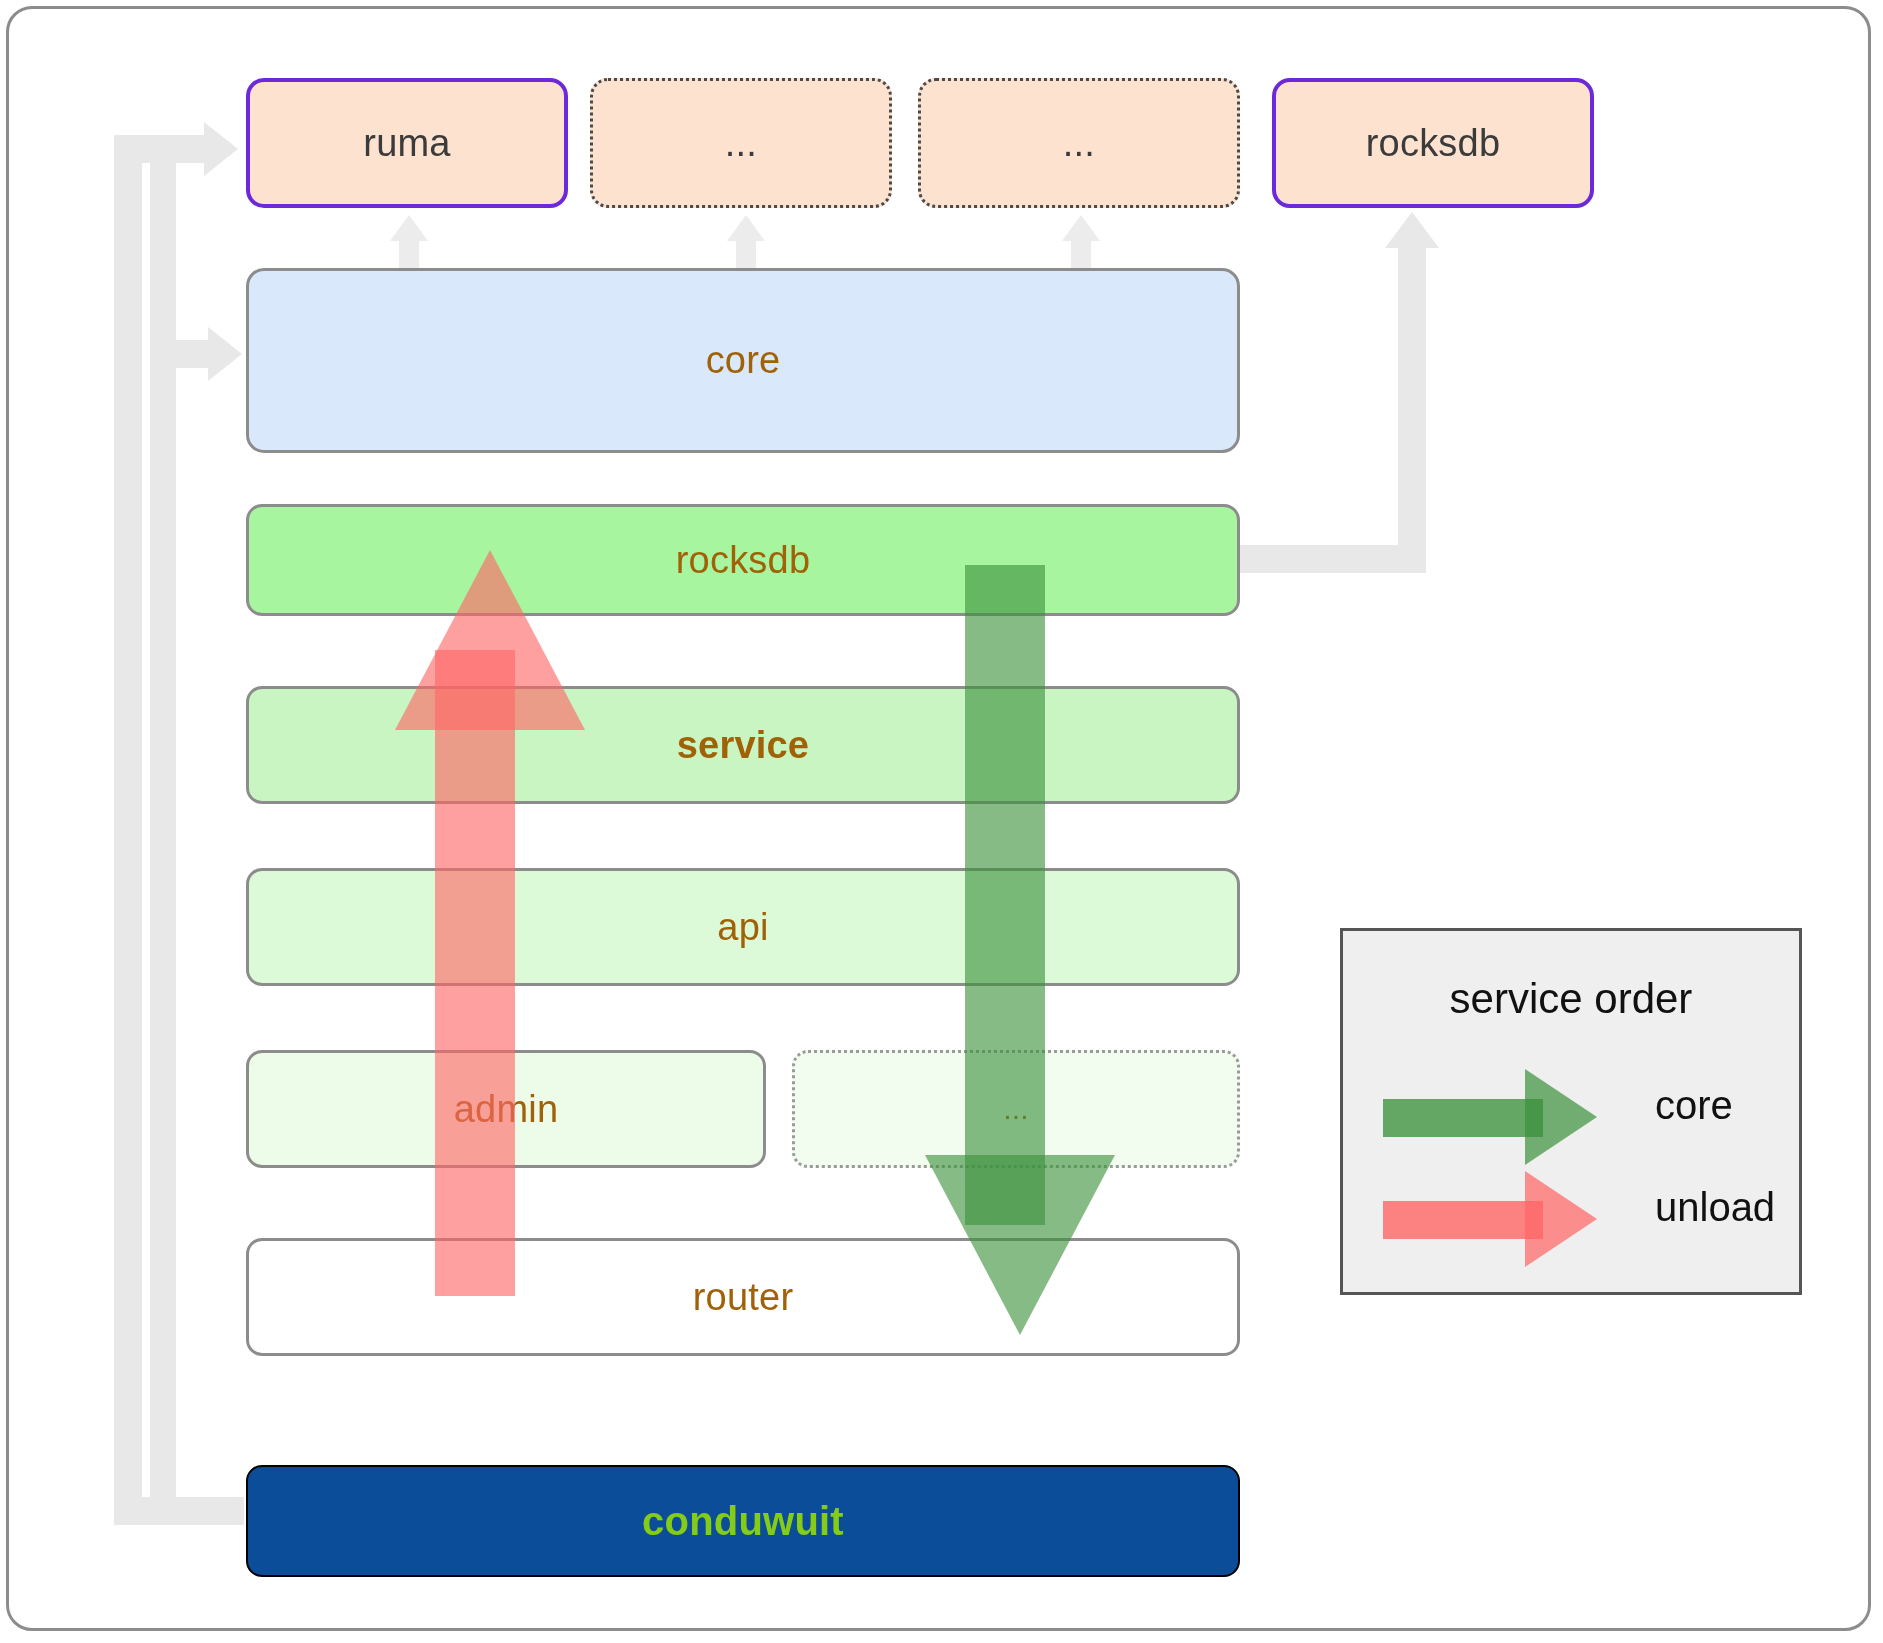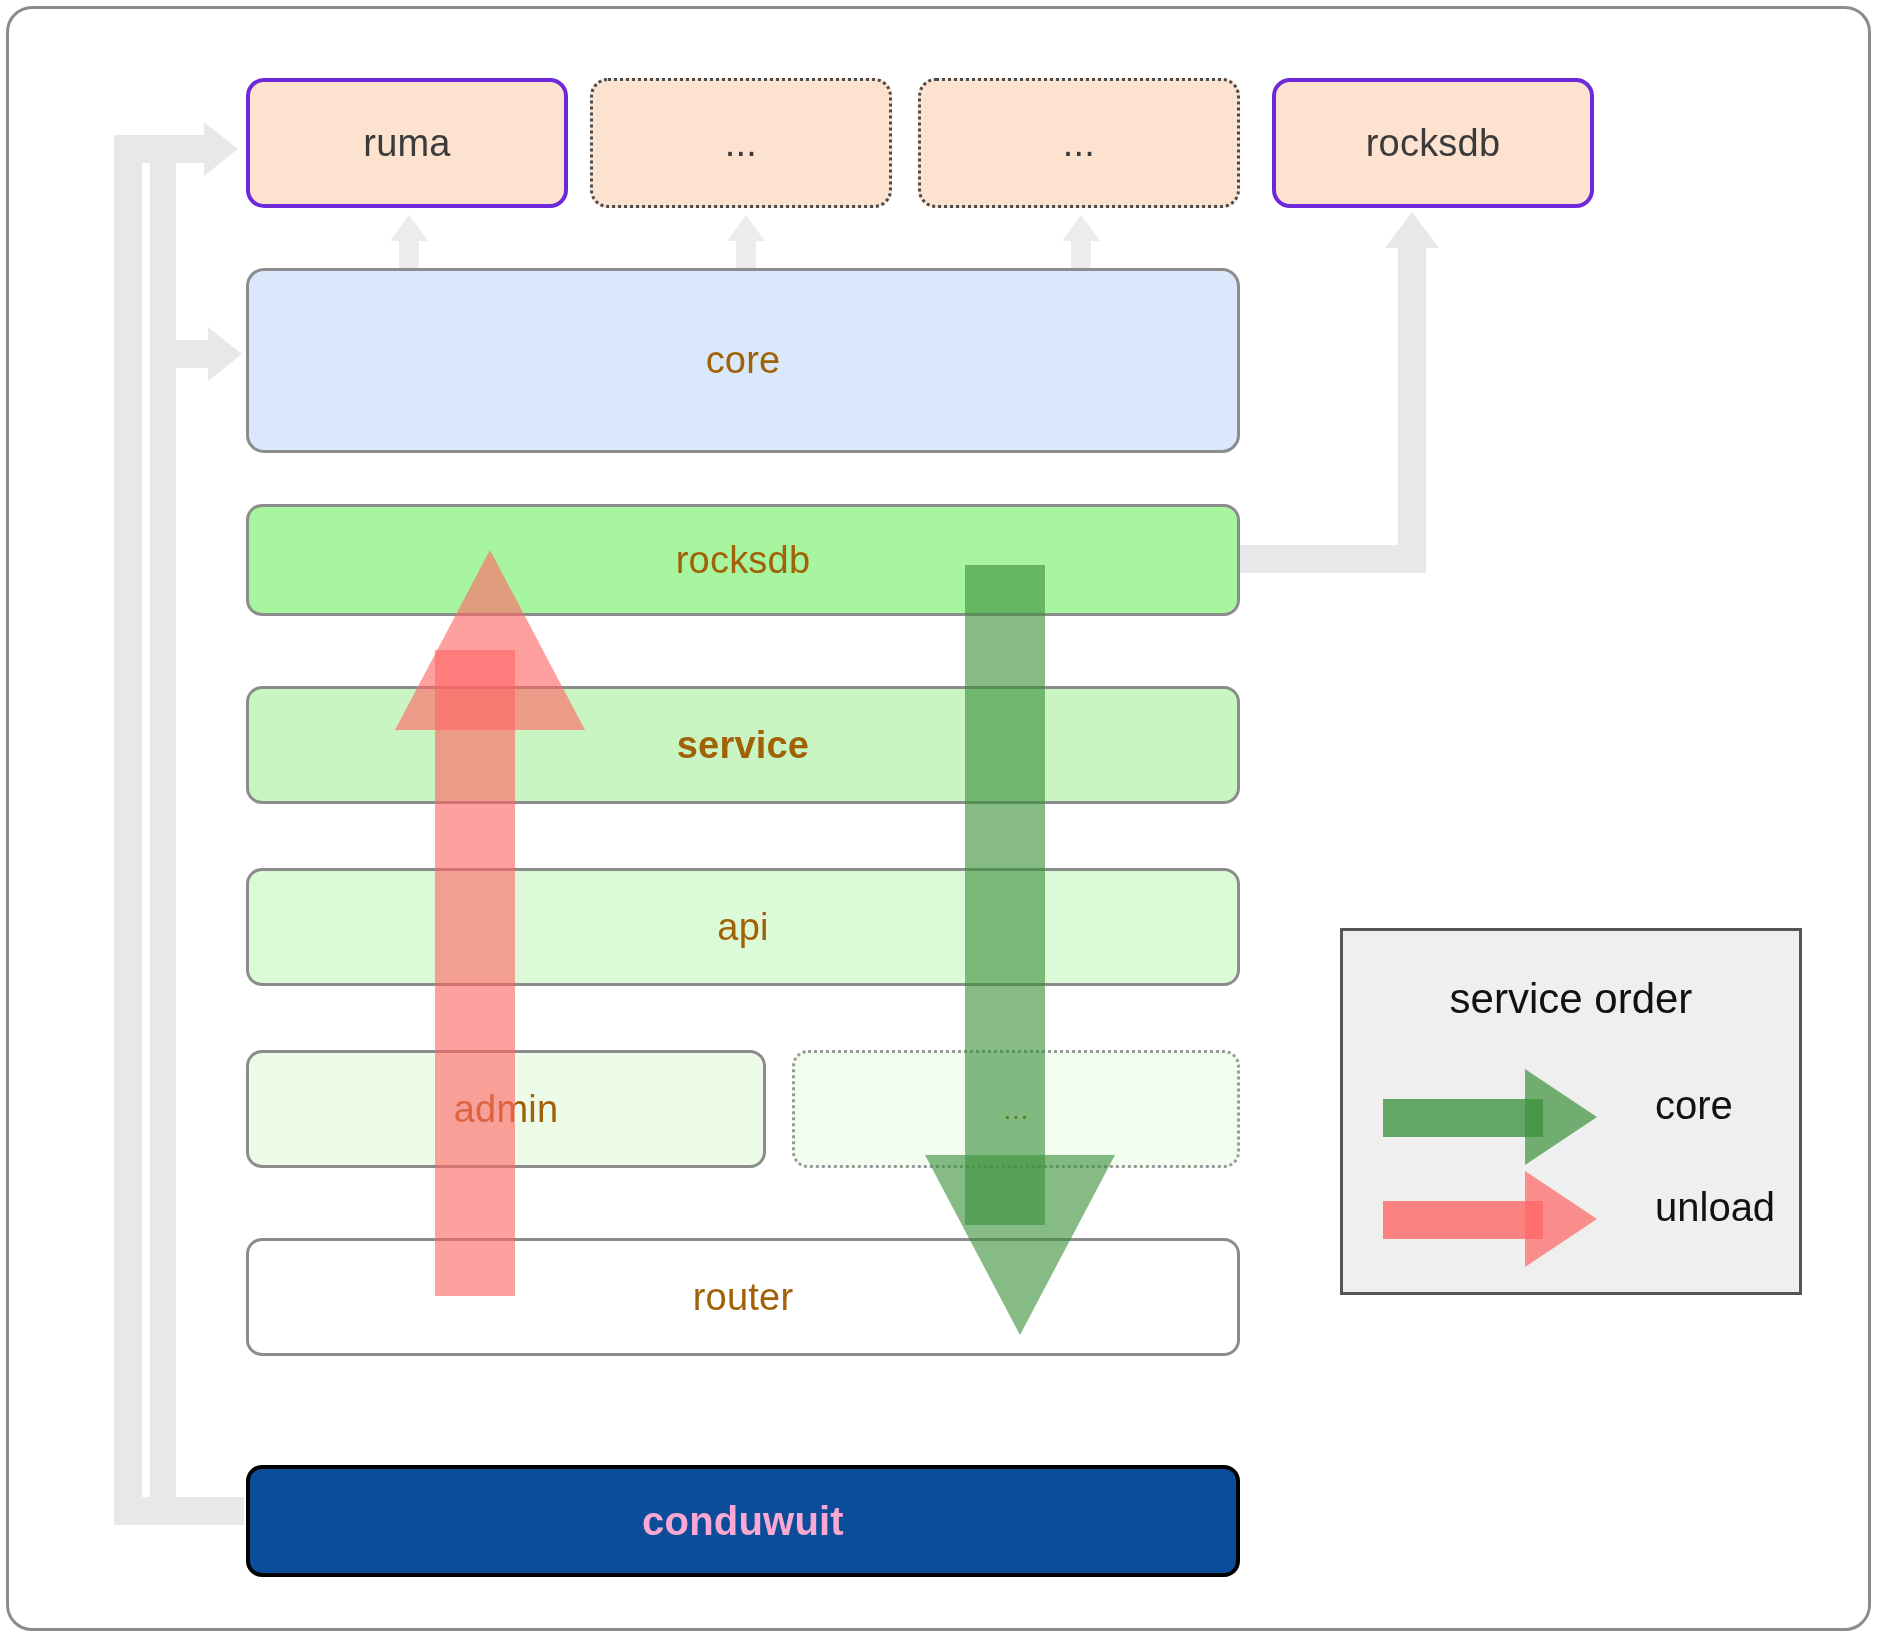--- a/index.html
+++ b/index.html
@@ -63,23 +63,23 @@
   .layer {
     border: 3px solid #8c8c8c;
     border-radius: 16px;
     font-size: 38px;
   }
   .layer.dotted { border: 3px dotted #9a9a9a; }
 
   
   .root {
     background: #0b4d99;
-    border: 4px solid #000000;
+    border: 2px solid #000000;
     border-radius: 16px;
-    color: #f9a8d4;
+    color: #84cc16;
     font-size: 40px;
     font-weight: bold;
   }
 
   
   .gbar { position: absolute; background: #e8e8e8; z-index: 1; }
   .gbar.round-br { border-bottom-right-radius: 16px; }
   .garrow-right {
     position: absolute;
     width: 0; height: 0;

